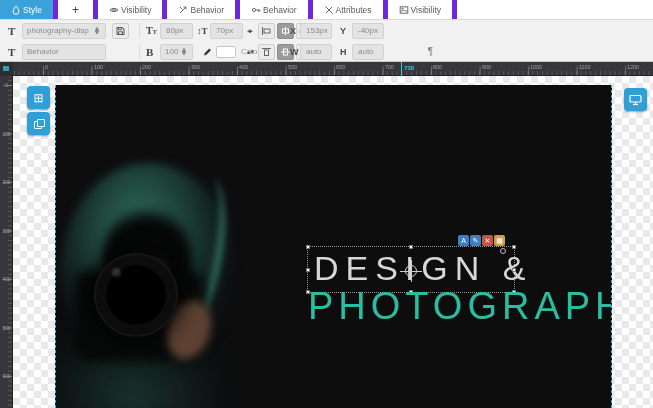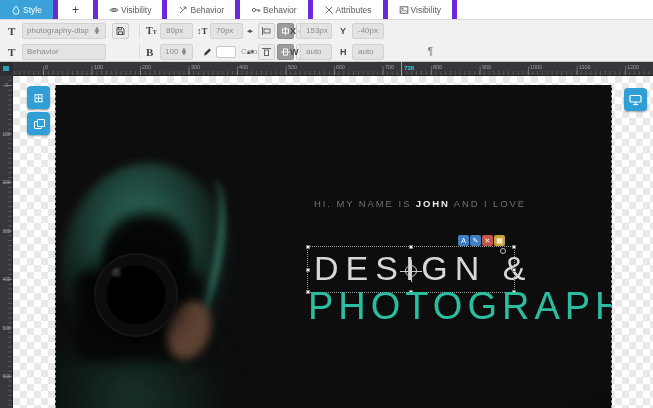--- a/index.html
+++ b/index.html
@@ -378,21 +378,20 @@
         <div class="hood-dark"></div>
         <div class="cam-body"></div>
         <div class="finger"></div>
         <div class="hand"></div>
         <div class="lens">
             <i></i>
           </div>
       </div>
       <div class="vignette"></div>
 
-      <div class="kicker"><span>HI. MY NAME IS </span><b>JOHN</b><span> AND I LOVE</span></div>
 
       <div class="sel-tools" id="selTools">
           <div class="chip" style="background: rgb(61, 127, 192);">A</div>
           <div class="chip" style="background: rgb(61, 127, 192);">✎</div>
           <div class="chip" style="background: rgb(194, 84, 73);">✕</div>
           <div class="chip" style="background: rgb(201, 162, 60);">▦</div>
         </div>
 
       <div class="selection" id="selection">
         <div class="h1">DESIGN &amp;</div>

